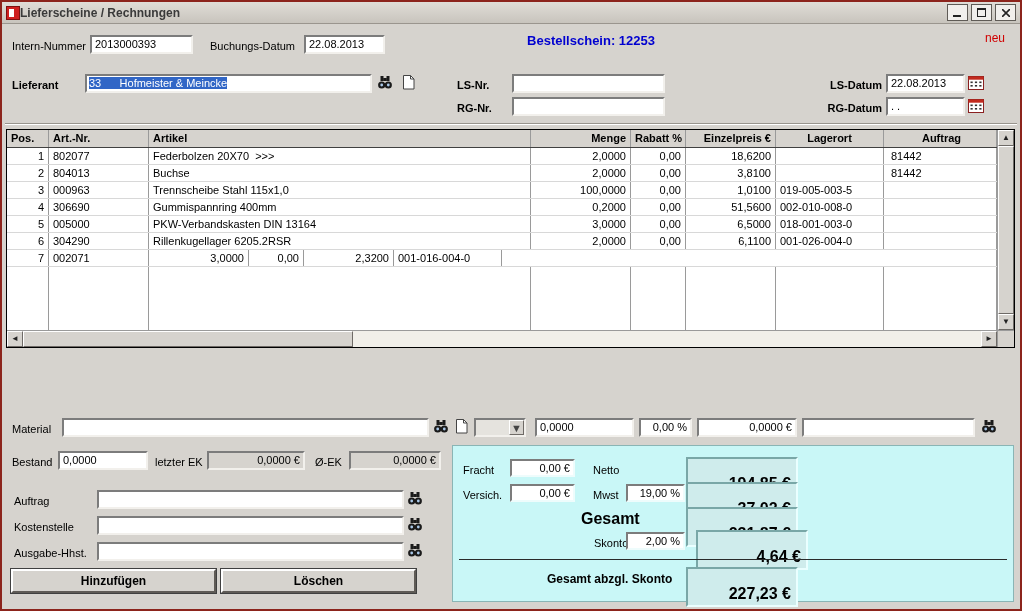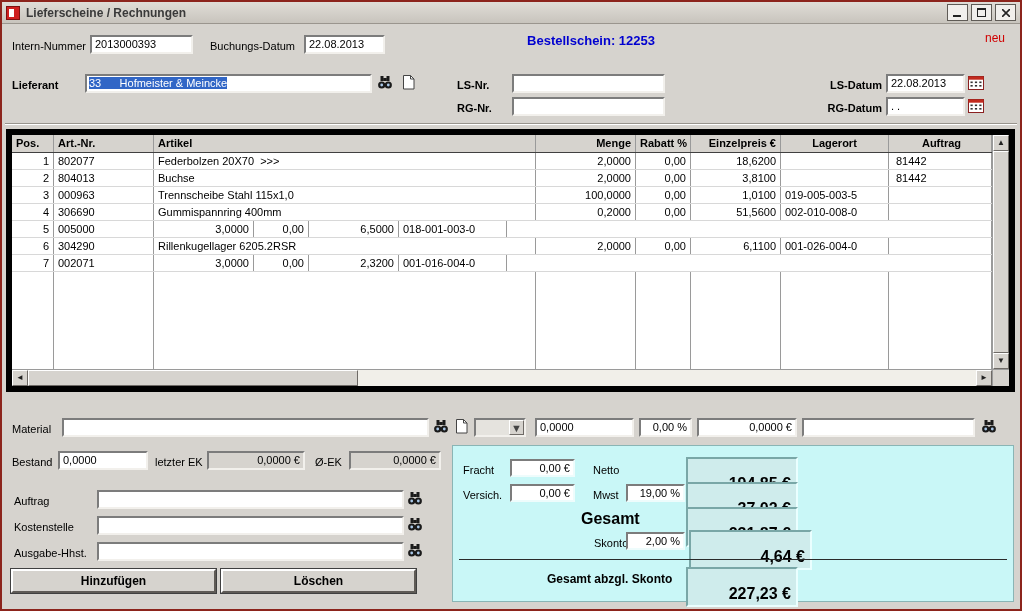--- a/index.html
+++ b/index.html
@@ -4,21 +4,21 @@
 <style>
   * { margin:0; padding:0; box-sizing:border-box; }
   html,body { width:1022px; height:611px; }
   body { font-family:"Liberation Sans",sans-serif; font-size:11px; color:#000; background:#6b6b6b; }
 
   .window { position:relative; width:1022px; height:611px; background:#d6d3ce; border:2px solid #8c241c; overflow:hidden; }
 
   
   .titlebar { position:absolute; left:0; top:0; right:0; height:22px;
     background:linear-gradient(#e0ddd7,#c8c4bd); border-bottom:1px solid #9a958e;
-    display:flex; align-items:center; padding:0 4px; gap:6px; }
+    display:flex; align-items:center; padding:0 4px; }
   .title-text { font-weight:bold; font-size:12px; color:#3a3a3a; flex:1; }
   .app-icon { width:14px; height:14px; background:#cf1f1f; border:1px solid #7e0f0f; position:relative; flex:0 0 14px; }
   .app-icon::after { content:""; position:absolute; left:2px; top:2px; width:5px; height:8px; background:#fff; }
   .tb-btns { display:flex; gap:3px; }
   .tb-btn { width:21px; height:17px; background:#f1efec; border:1px solid #5f5b56; display:flex; align-items:center; justify-content:center; }
 
   
   .lbl { position:absolute; white-space:pre; line-height:14px; }
   .b { font-weight:bold; }
   .field { position:absolute; height:19px; background:#fff; border:2px solid;
@@ -26,22 +26,22 @@
     overflow:hidden; line-height:13px; }
   .gray { background:#d6d3ce; }
   .num { text-align:right; }
   .flat-icon { position:absolute; width:18px; height:17px; display:flex; align-items:center; justify-content:center; }
   .sel { background:#3166c6; color:#fff; white-space:pre; }
   .accent { color:#0000d0; font-weight:bold; font-size:13px; }
   .status-new { color:#d00000; font-weight:normal; font-size:12px; }
   .groove { position:absolute; left:3px; width:1012px; height:2px; border-top:1px solid #98948d; border-bottom:1px solid #ffffff; }
 
   
-  .table-wrap { position:absolute; left:4px; top:127px; width:1009px; height:263px;
-    border:6px solid #000000; background:#fff;
+  .table-wrap { position:absolute; left:4px; top:127px; width:1009px; height:219px;
+    border:1px solid #000000; background:#fff;
     display:grid; grid-template-columns:1fr 17px; grid-template-rows:1fr 17px; }
   .grid-area { grid-column:1; grid-row:1; overflow:hidden; display:flex; flex-direction:column; background:#fff; }
   .trow { display:flex; height:17px; flex:0 0 17px; border-bottom:1px solid #d8d8d8; background:#fff; }
   .thead { background:#d6d3ce; font-weight:bold; height:18px; flex:0 0 18px; border-bottom:1px solid #404040; }
   .tcell { border-right:1px solid #9a9a9a; padding:1px 4px; overflow:hidden; white-space:pre; line-height:14px; }
   .c-pos { width:42px; text-align:right; }
   .c-artnr { width:100px; }
   .c-artikel { width:382px; }
   .c-menge { width:100px; text-align:right; }
   .c-rabatt { width:55px; text-align:right; }
@@ -230,20 +230,21 @@
             <div class="tcell c-artikel">Gummispannring 400mm</div>
             <div class="tcell c-menge">0,2000</div>
             <div class="tcell c-rabatt">0,00</div>
             <div class="tcell c-einzelpreis">51,5600</div>
             <div class="tcell c-lagerort">002-010-008-0</div>
             <div class="tcell c-auftrag"></div>
           </div>
           <div class="trow">
             <div class="tcell c-pos">5</div>
             <div class="tcell c-artnr">005000</div>
+            <div class="tcell c-artikel">PKW-Verbandskasten DIN 13164</div>
             <div class="tcell c-menge">3,0000</div>
             <div class="tcell c-rabatt">0,00</div>
             <div class="tcell c-einzelpreis">6,5000</div>
             <div class="tcell c-lagerort">018-001-003-0</div>
             <div class="tcell c-auftrag"></div>
           </div>
           <div class="trow">
             <div class="tcell c-pos">6</div>
             <div class="tcell c-artnr">304290</div>
             <div class="tcell c-artikel">Rillenkugellager 6205.2RSR</div>
@@ -384,21 +385,21 @@
     <div class="tp-input" style="left:57px;top:38px;width:65px">0,00 €</div>
     <span class="tp-lbl" style="left:140px;top:42px">Mwst</span>
     <div class="tp-input" style="left:173px;top:38px;width:59px">19,00 %</div>
     <div class="tot-val" style="left:233px;top:36px;width:112px">37,02 €</div>
 
     <span class="tp-lbl b" style="left:128px;top:66px;font-size:16px">Gesamt</span>
     <div class="tot-val" style="left:233px;top:61px;width:112px">231,87 €</div>
 
     <span class="tp-lbl" style="left:141px;top:90px">Skonto</span>
     <div class="tp-input" style="left:173px;top:86px;width:59px">2,00 %</div>
-    <div class="tot-val" style="left:236px;top:84px;width:123px">4,64 €</div>
+    <div class="tot-val" style="left:243px;top:84px;width:112px">4,64 €</div>
 
     <div class="tp-divider"></div>
 
     <span class="tp-lbl b" style="left:94px;top:126px;font-size:12px">Gesamt abzgl. Skonto</span>
     <div class="tot-val" style="left:233px;top:121px;width:112px">227,23 €</div>
   </div>
 
 </div>
 
 </body></html>

